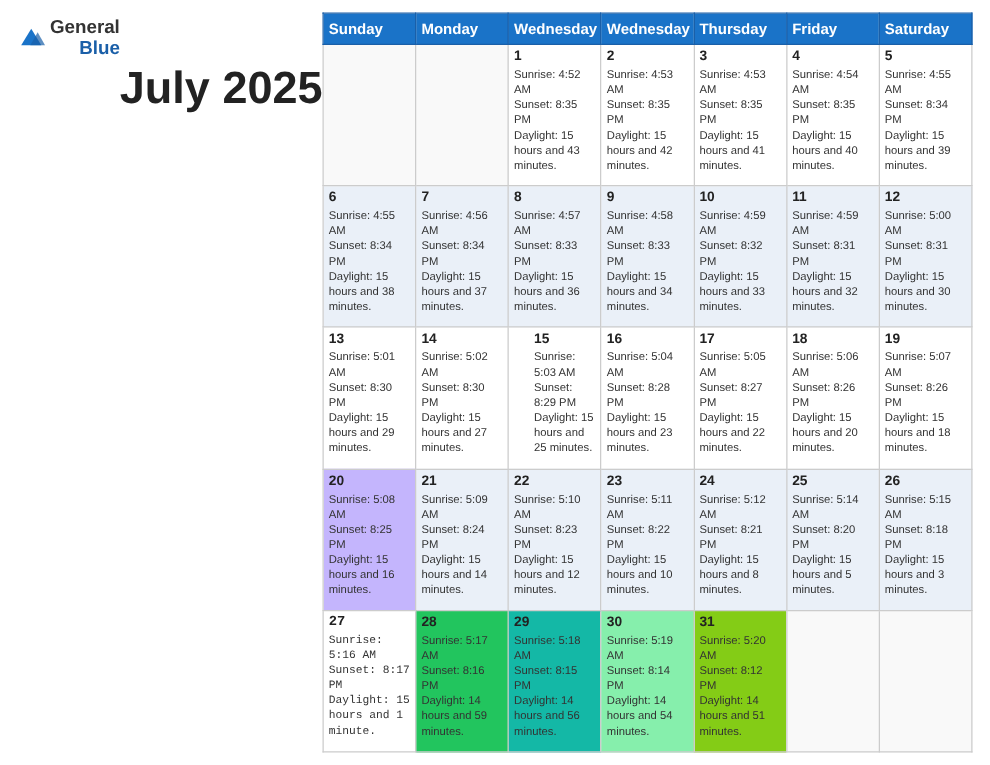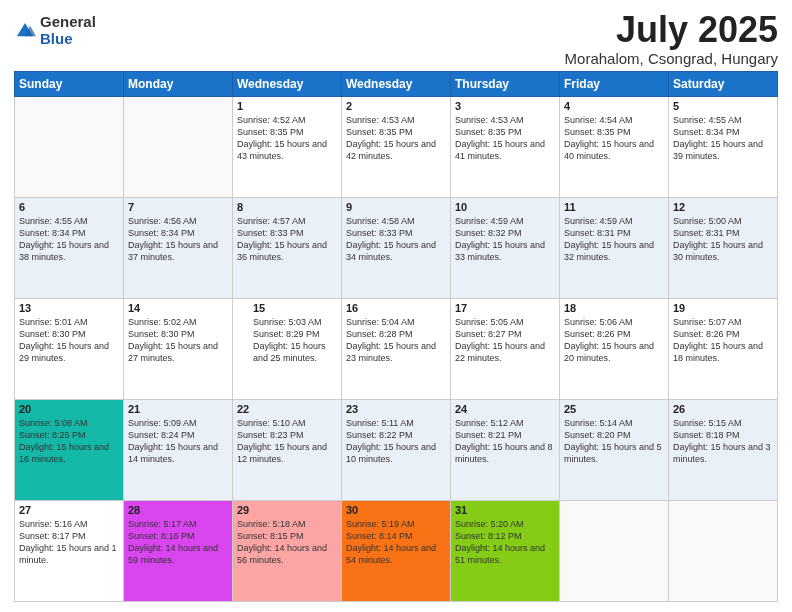--- a/index.html
+++ b/index.html
@@ -8,49 +8,50 @@
       height: 612px;
       font-family: Arial, sans-serif;
       background: #fff;
       overflow: hidden;
     }
     .page {
       width: 792px;
       height: 612px;
       padding: 10px 14px;
       display: flex;
-      flex-direction: column;
+      flex-direction: row;
     }
     .header {
       display: flex;
       align-items: flex-start;
       justify-content: space-between;
       margin-bottom: 4px;
     }
     .logo {
       display: flex;
       align-items: center;
       margin-top: 4px;
     }
     .logo-text {
       display: flex;
       flex-direction: column;
       font-weight: bold;
       font-size: 15px;
       line-height: 1.1;
     }
     .logo-general { color: #333; }
-    .logo-blue { color: #1a5fa8; }
+    .logo-blue { color: #1a5fa8; text-align: right; }
     .logo-icon {
       width: 22px;
       height: 22px;
       margin-right: 4px;
     }
     .title-block {
       text-align: right;
+      margin-top: 40px;
     }
     .main-title {
       font-size: 36px;
       font-weight: bold;
       color: #222;
       line-height: 1.1;
     }
     .subtitle {
       font-size: 15px;
       color: #333;
@@ -104,21 +105,20 @@
         <polygon points="15,4 26,22 4,22" fill="#1a73c8"></polygon>
         <polygon points="22,8 30,22 14,22" fill="#1a5fa8" opacity="0.7"></polygon>
       </svg>
       <div class="logo-text">
         <span class="logo-general">General</span>
         <span class="logo-blue">Blue</span>
       </div>
     </div>
     <div class="title-block">
       <div class="main-title">July 2025</div>
-      <div class="subtitle">Morahalom, Csongrad, Hungary</div>
     </div>
   </div>
 
   <table class="calendar">
     <thead>
       <tr>
         <th>Sunday</th>
         <th>Monday</th>
         <th>Wednesday</th>
         <th>Wednesday</th>
@@ -206,21 +206,21 @@
           <td style="background: rgb(255, 255, 255);">
             <div class="day-num">18</div>
             <div class="day-info">Sunrise: 5:06 AM<br>Sunset: 8:26 PM<br>Daylight: 15 hours and 20 minutes.</div>
           </td>
           <td style="background: rgb(255, 255, 255);">
             <div class="day-num">19</div>
             <div class="day-info">Sunrise: 5:07 AM<br>Sunset: 8:26 PM<br>Daylight: 15 hours and 18 minutes.</div>
           </td>
         </tr>
         <tr>
-          <td style="background: #14b8a6;">
+          <td style="background: #c4b5fd;">
             <div class="day-num">20</div>
             <div class="day-info">Sunrise: 5:08 AM<br>Sunset: 8:25 PM<br>Daylight: 15 hours and 16 minutes.</div>
           </td>
           <td style="background: rgb(234, 240, 248);">
             <div class="day-num">21</div>
             <div class="day-info">Sunrise: 5:09 AM<br>Sunset: 8:24 PM<br>Daylight: 15 hours and 14 minutes.</div>
           </td>
           <td style="background: rgb(234, 240, 248);">
             <div class="day-num">22</div>
             <div class="day-info">Sunrise: 5:10 AM<br>Sunset: 8:23 PM<br>Daylight: 15 hours and 12 minutes.</div>
@@ -236,33 +236,33 @@
           <td style="background: rgb(234, 240, 248);">
             <div class="day-num">25</div>
             <div class="day-info">Sunrise: 5:14 AM<br>Sunset: 8:20 PM<br>Daylight: 15 hours and 5 minutes.</div>
           </td>
           <td style="background: rgb(234, 240, 248);">
             <div class="day-num">26</div>
             <div class="day-info">Sunrise: 5:15 AM<br>Sunset: 8:18 PM<br>Daylight: 15 hours and 3 minutes.</div>
           </td>
         </tr>
         <tr>
-          <td style="background: rgb(255, 255, 255);">
+          <td style="background: rgb(255, 255, 255); font-family: Liberation Mono, monospace;">
             <div class="day-num">27</div>
             <div class="day-info">Sunrise: 5:16 AM<br>Sunset: 8:17 PM<br>Daylight: 15 hours and 1 minute.</div>
           </td>
-          <td style="background: #d946ef;">
+          <td style="background: #22c55e;">
             <div class="day-num">28</div>
             <div class="day-info">Sunrise: 5:17 AM<br>Sunset: 8:16 PM<br>Daylight: 14 hours and 59 minutes.</div>
           </td>
-          <td style="background: #fca5a5;">
+          <td style="background: #14b8a6;">
             <div class="day-num">29</div>
             <div class="day-info">Sunrise: 5:18 AM<br>Sunset: 8:15 PM<br>Daylight: 14 hours and 56 minutes.</div>
           </td>
-          <td style="background: #f97316;">
+          <td style="background: #86efac;">
             <div class="day-num">30</div>
             <div class="day-info">Sunrise: 5:19 AM<br>Sunset: 8:14 PM<br>Daylight: 14 hours and 54 minutes.</div>
           </td>
           <td style="background: #84cc16;">
             <div class="day-num">31</div>
             <div class="day-info">Sunrise: 5:20 AM<br>Sunset: 8:12 PM<br>Daylight: 14 hours and 51 minutes.</div>
           </td>
           <td class="empty-cell" style="background: rgb(249, 249, 249);"></td>
           <td class="empty-cell" style="background: rgb(249, 249, 249);"></td>
         </tr>

